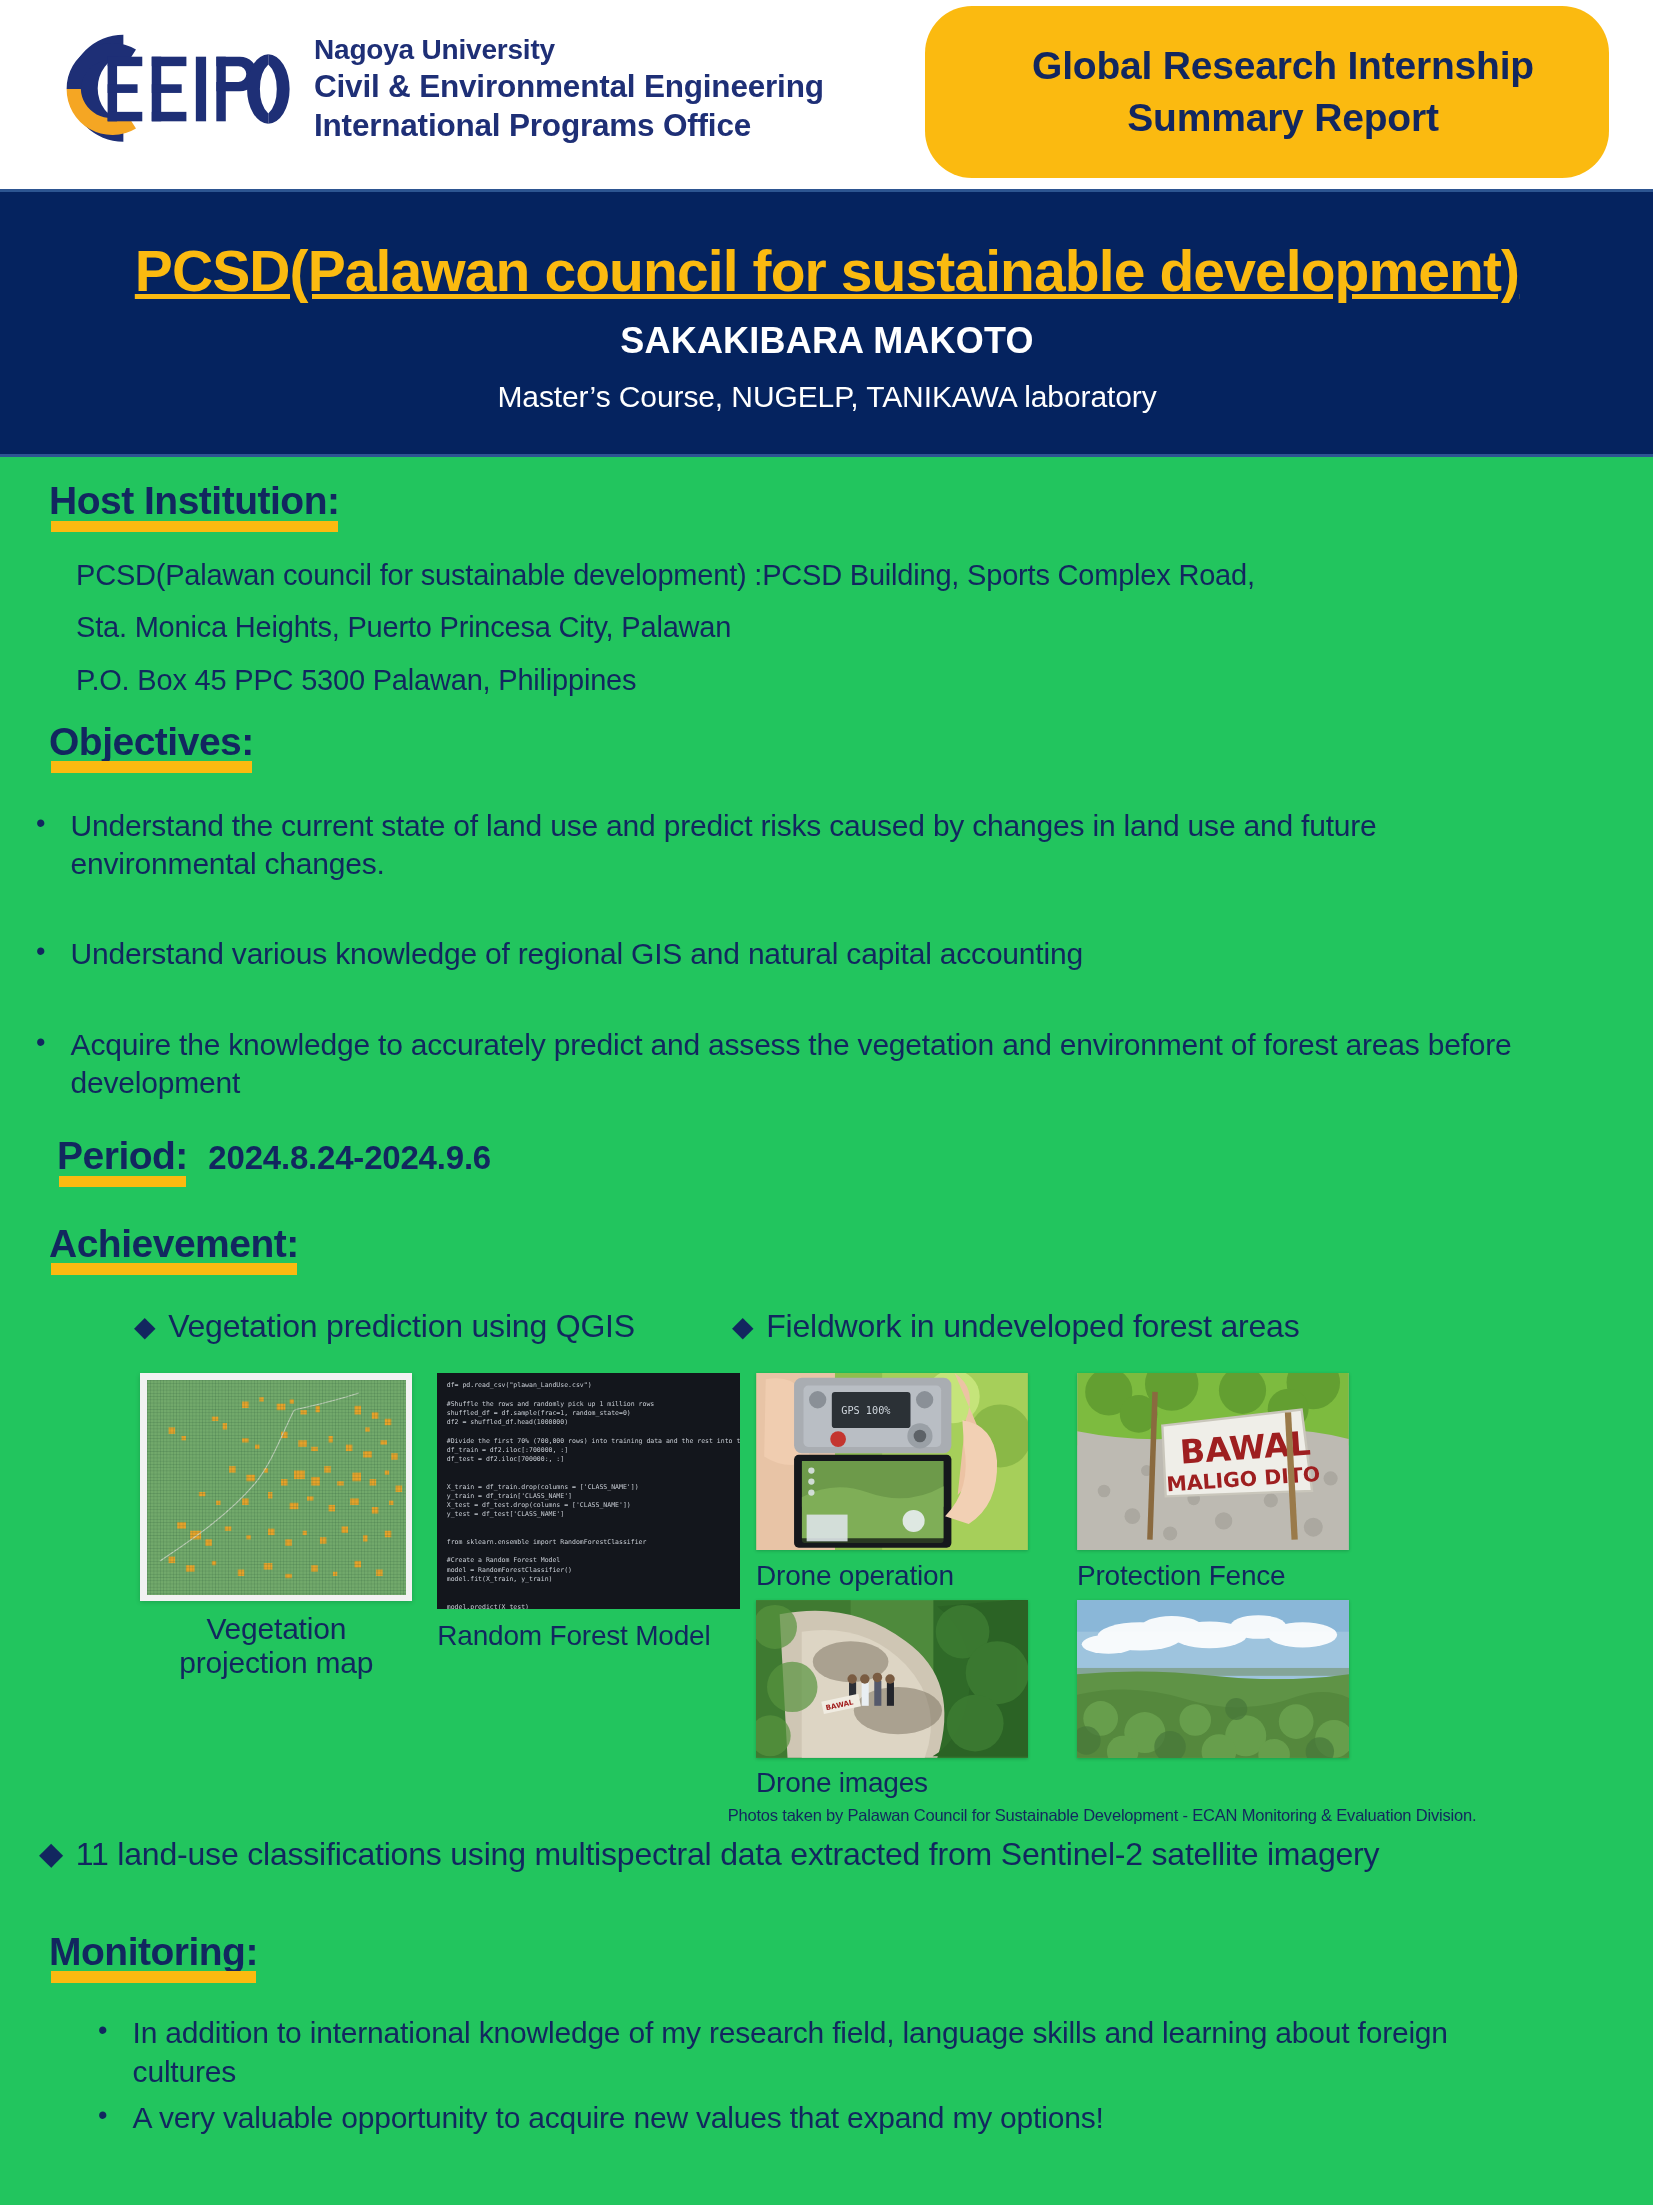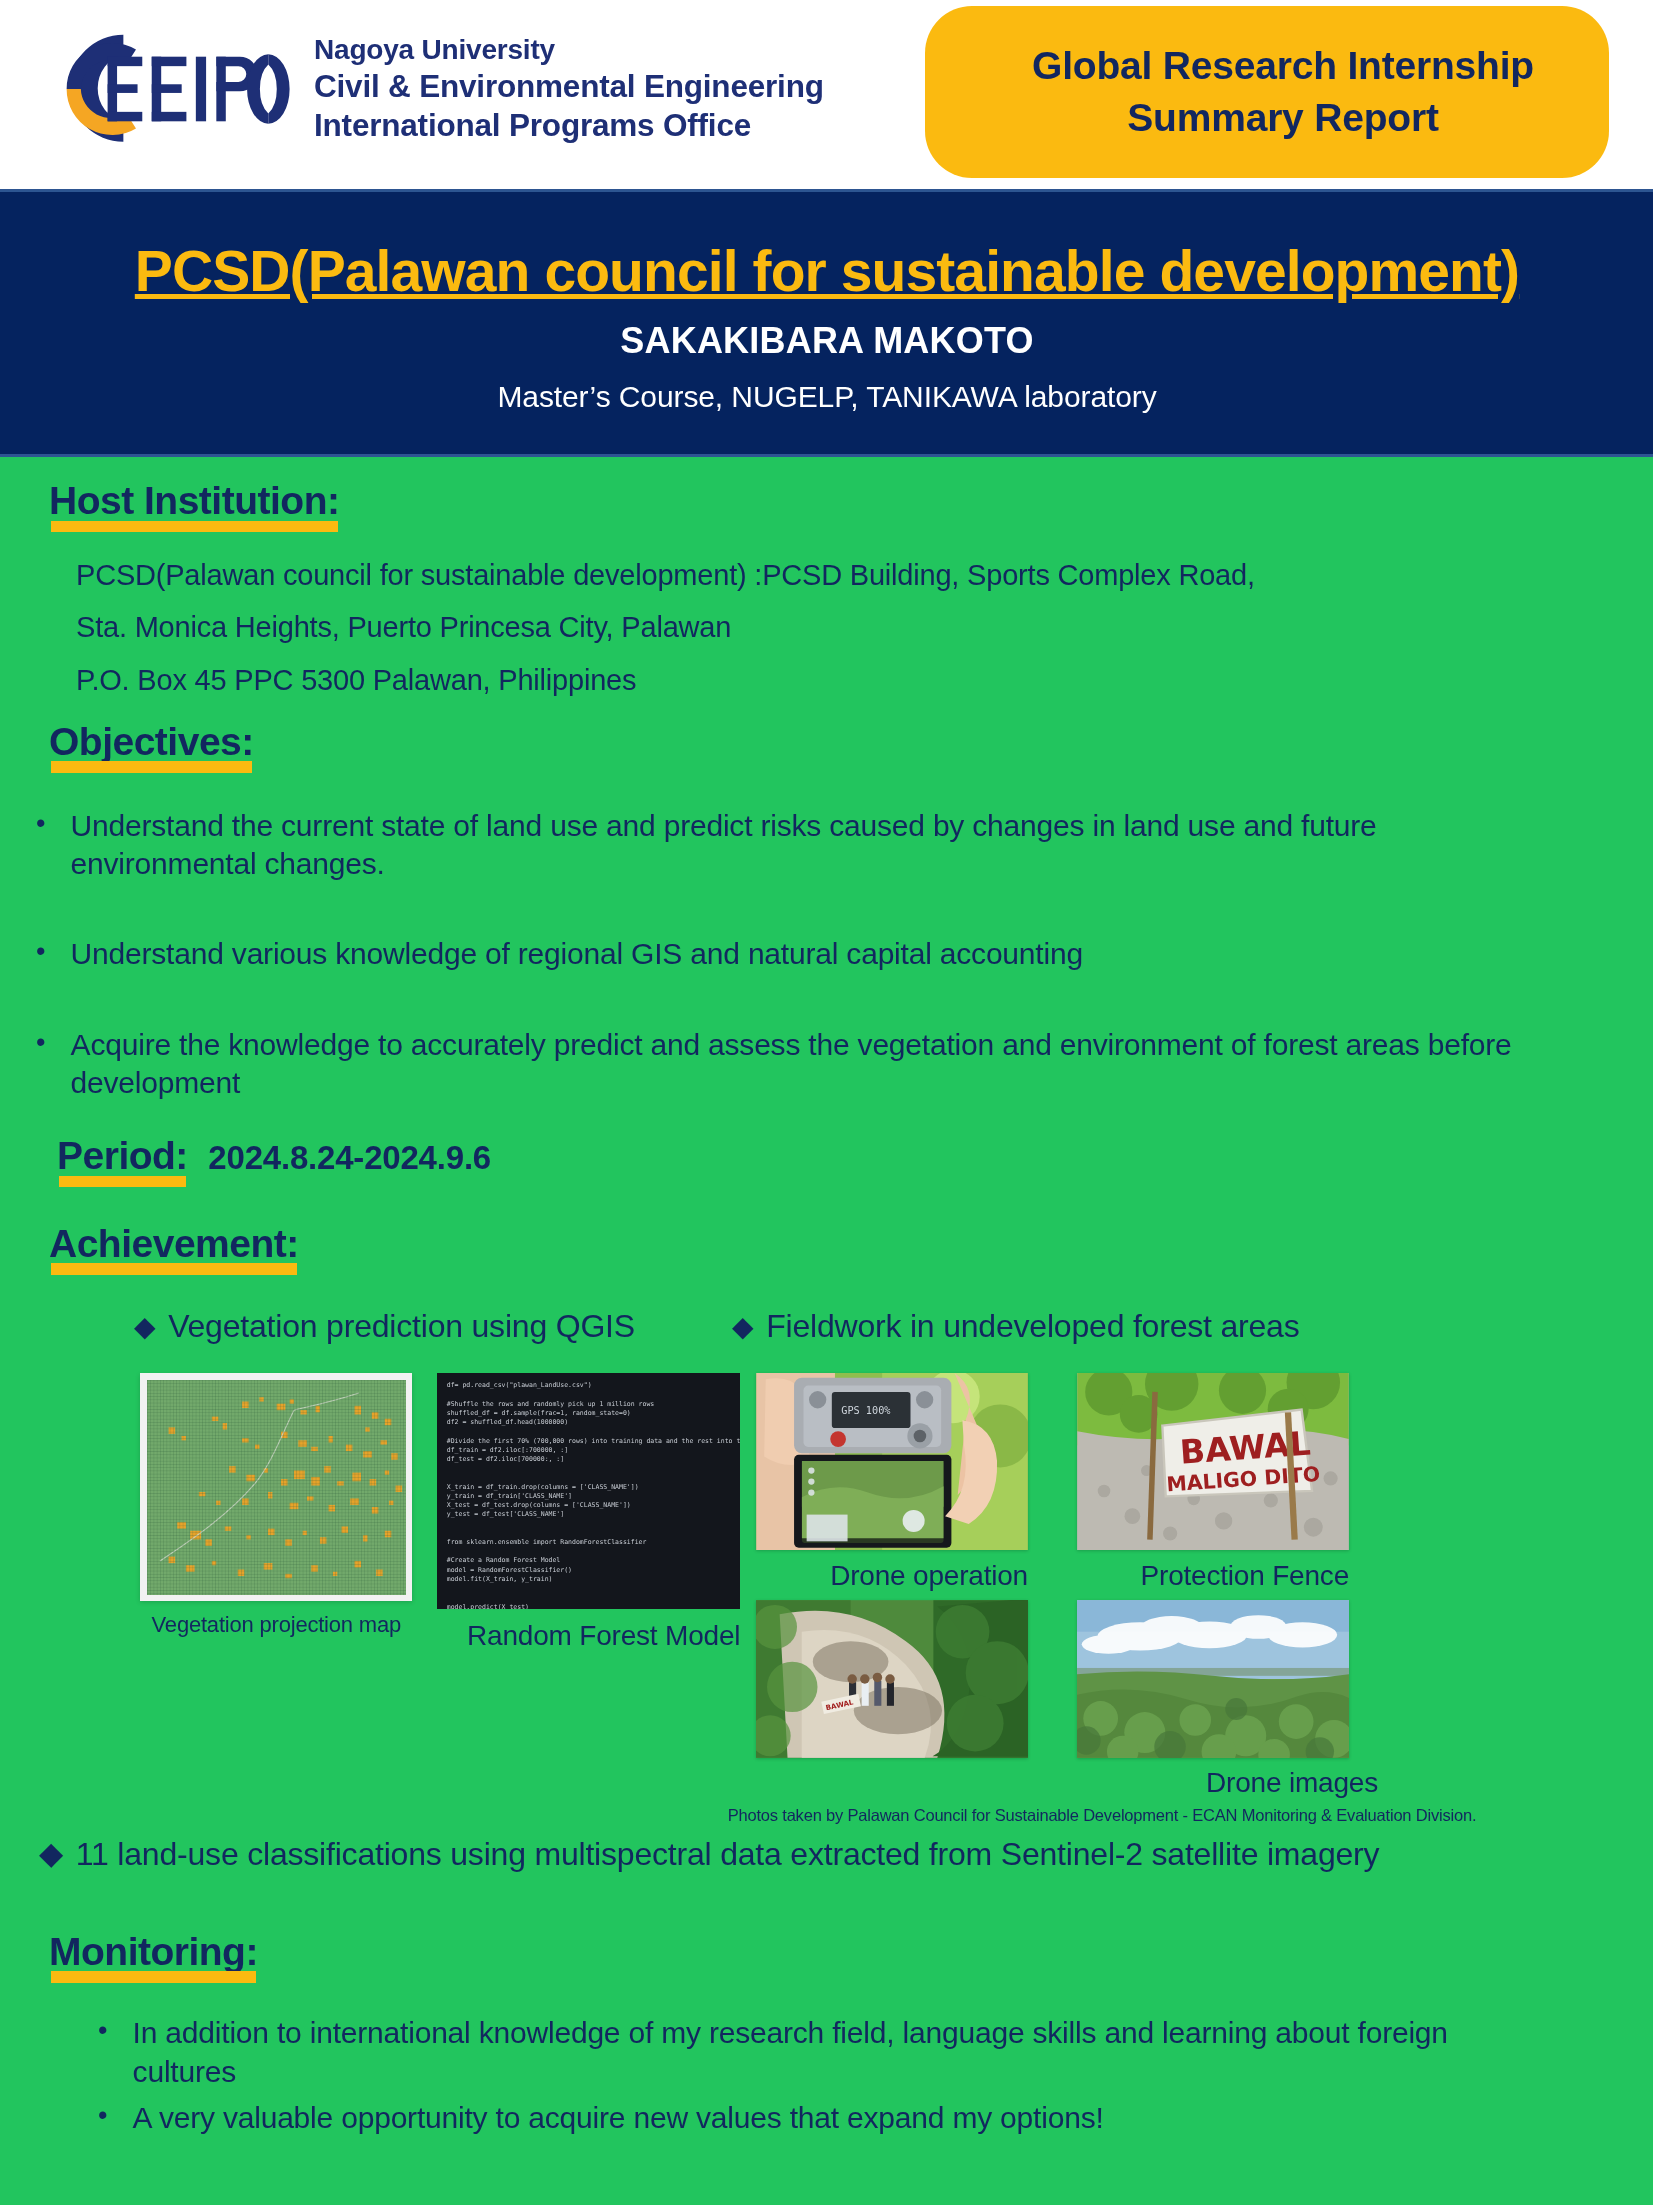--- a/index.html
+++ b/index.html
@@ -187,24 +187,24 @@
   .dia-txt {
     font-size: 32px;
     color: #12275f;
     letter-spacing: -0.2px;
   }
 
   .caption {
     font-size: 28px;
     color: #12275f;
     letter-spacing: -0.2px;
-    text-align: right;
+    text-align: left;
   }
   .caption-sm {
-    font-size: 22px;
+    font-size: 30px;
     color: #12275f;
     letter-spacing: -0.2px;
     text-align: center;
   }
   .credit {
     font-size: 16.5px;
     color: #12275f;
     letter-spacing: -0.2px;
     text-align: center;
   }

